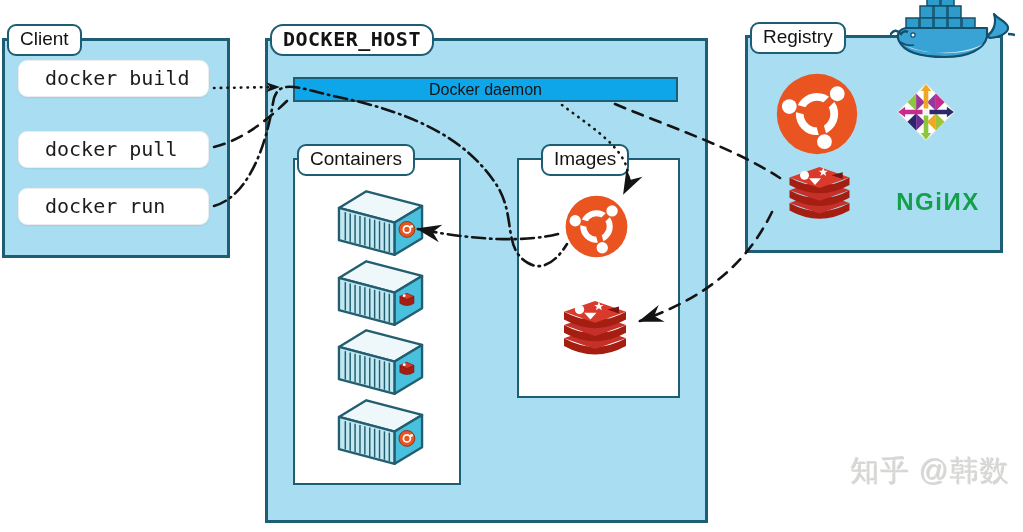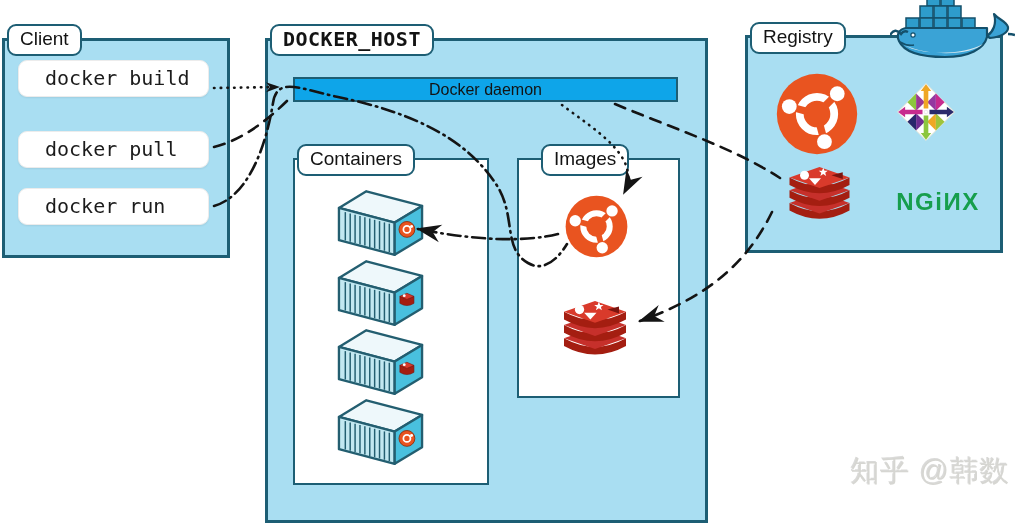--- a/index.html
+++ b/index.html
@@ -7,21 +7,21 @@
     --teal:#1d5e74;
   }
   html,body{margin:0;padding:0;background:#fff;}
   .stage{position:relative;width:1023px;height:532px;background:#fff;overflow:hidden;
          font-family:"Liberation Sans",sans-serif;color:#131313;}
   .panel{position:absolute;background:var(--blue);border:3px solid var(--teal);}
   .subbox{position:absolute;background:#fff;border:2.5px solid var(--teal);}
   .tab{position:absolute;top:-17px;left:2px;background:#fff;border:2.5px solid var(--teal);
        border-radius:9px;padding:1px 11px 3px;font-size:19px;line-height:24px;color:#131313;
        white-space:nowrap;z-index:2;}
-  .tab.mono{font-family:"DejaVu Sans Mono",monospace;font-weight:bold;font-size:20px;letter-spacing:.5px;}
+  .tab.mono{font-family:"DejaVu Sans Mono",monospace;font-weight:bold;font-size:20px;letter-spacing:.5px;border-radius:13px;}
   .cmd{position:absolute;left:13px;width:163px;height:35px;line-height:35px;padding-left:26px;
        background:#fff;border:1px solid #ececec;border-radius:9px;
        font-family:"DejaVu Sans Mono",monospace;font-size:20px;color:#1b1b1b;
        box-shadow:0 1px 2px rgba(0,0,0,.07);}
   .daemon{position:absolute;left:25px;top:36px;width:381px;height:21px;background:#0ea5e9;
           border:2.5px solid var(--teal);text-align:center;font-size:16px;line-height:21px;}
   .logo{position:absolute;}
   .nginx{position:absolute;left:135px;top:150px;width:110px;text-align:center;
          font-size:24px;font-weight:bold;letter-spacing:1.5px;color:#169E4C;}
   .watermark{position:absolute;left:830px;top:452px;width:180px;text-align:right;
@@ -110,21 +110,21 @@
     <div class="cmd" style="top:19px;">docker build</div>
     <div class="cmd" style="top:90px;">docker pull</div>
     <div class="cmd" style="top:147px;">docker run</div>
   </div>
 
   <div class="panel" style="left:265px;top:38px;width:437px;height:479px;">
     <div class="tab mono">DOCKER_HOST</div>
 
     <div class="daemon">Docker daemon</div>
 
-    <div class="subbox" style="left:25px;top:117px;width:164px;height:323px;padding-left:28px;">
+    <div class="subbox" style="left:25px;top:117px;width:164px;height:323px;">
       <div class="tab" style="top:-16px;">Containers</div>
 
       <svg class="cicon" viewBox="0 0 90 72" style="position:absolute;left:42px;top:30px;width:88px;height:71px;">
         <g stroke="#235e70" stroke-width="2.4" stroke-linejoin="round">
           <polygon points="2,18 30,1 87,16 59,33" fill="#eef8fb"></polygon>
           <polygon points="2,18 59,33 59,66 2,51" fill="#c2e8f1"></polygon>
           <polygon points="59,33 87,16 87,49 59,66" fill="#49c0de"></polygon>
         </g>
         <g class="ribs" stroke="#235e70" stroke-width="1.5">
             <line x1="8.5" y1="22.3095" x2="8.5" y2="51.3095"></line>

